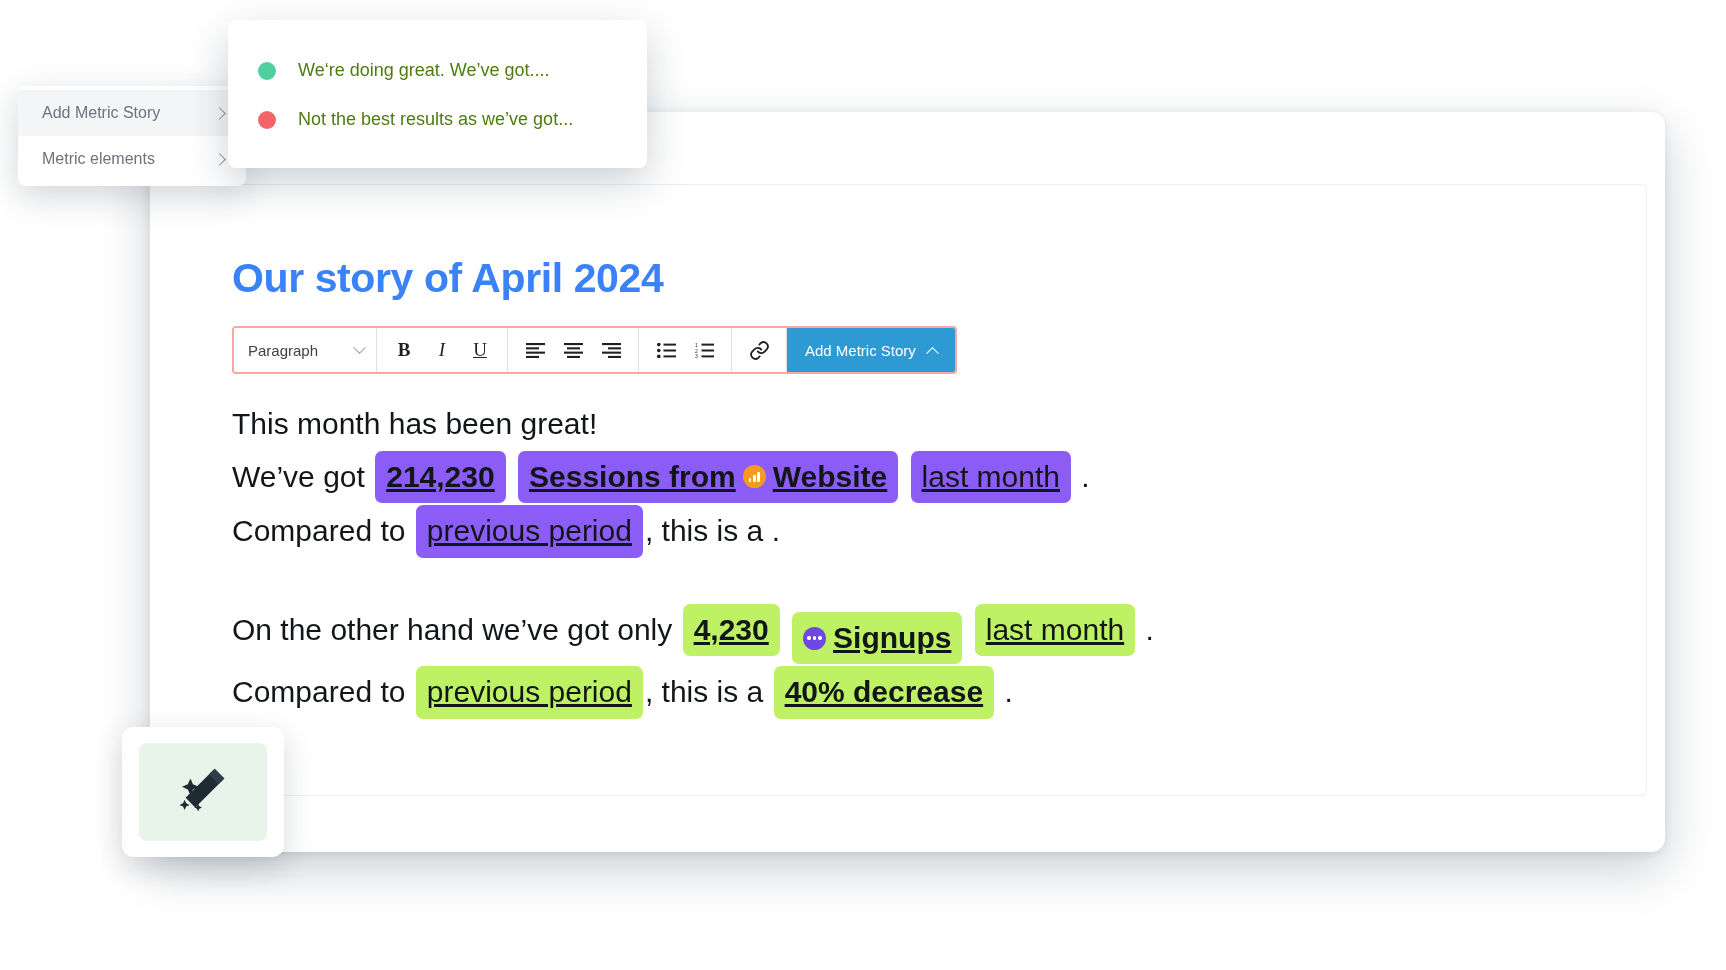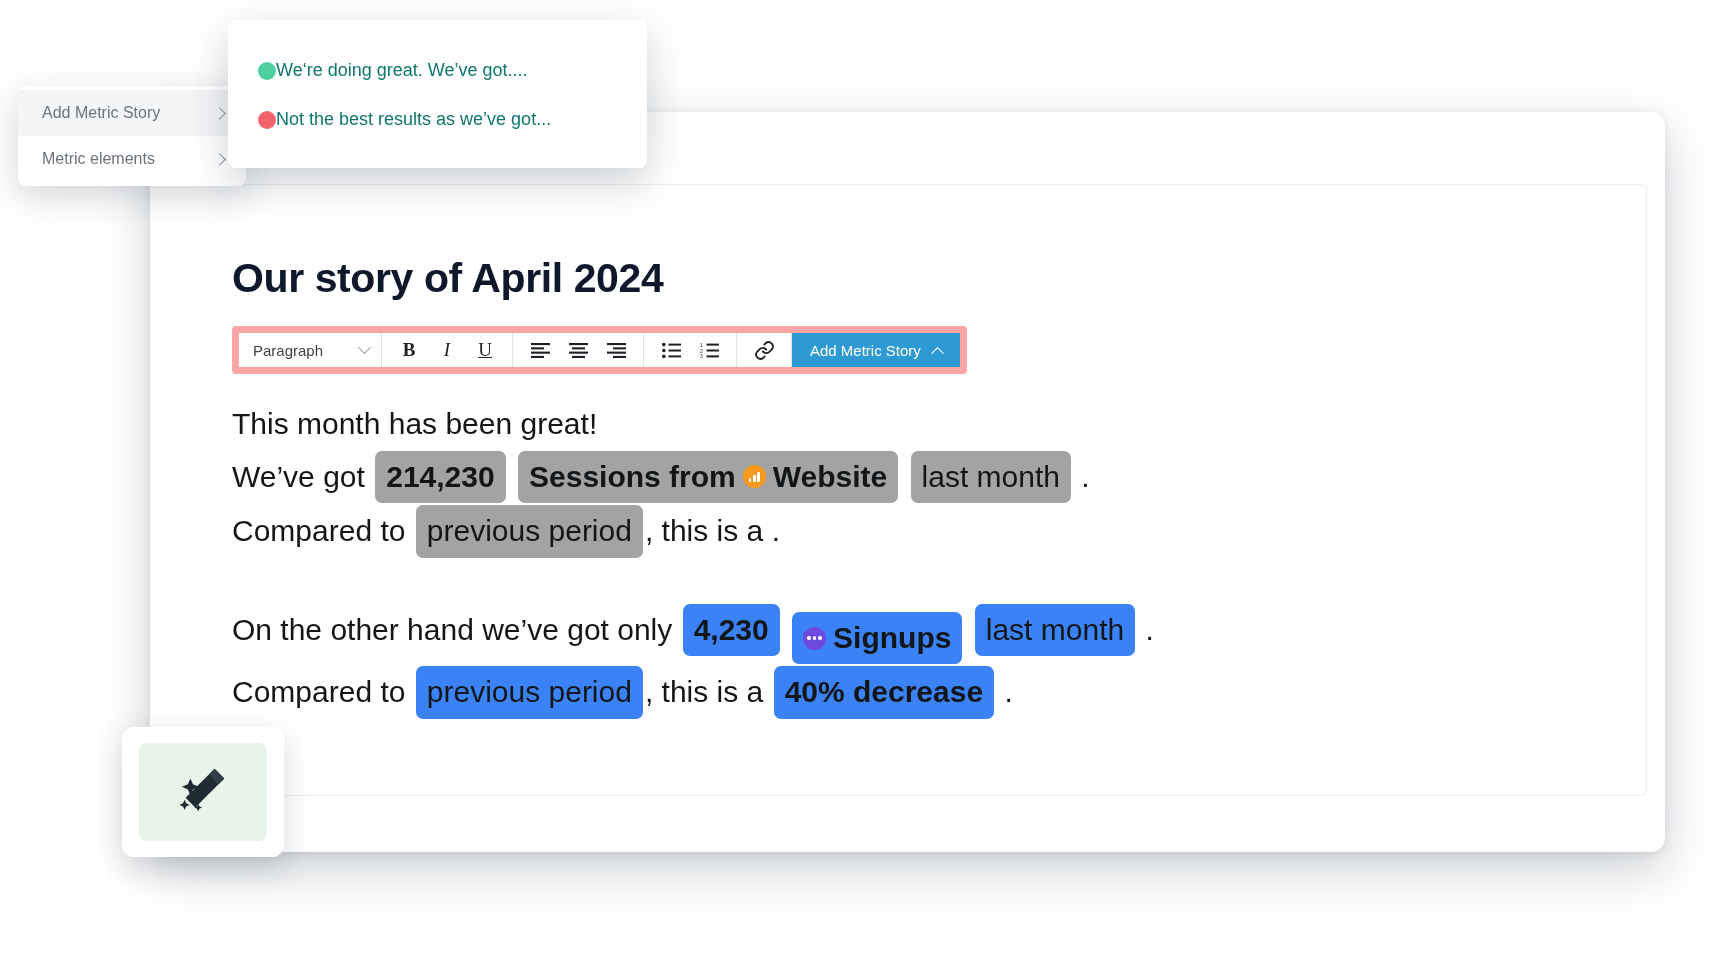--- a/index.html
+++ b/index.html
@@ -52,31 +52,31 @@
   }
 
   
   #doc-content {
     padding: 70px 40px 0 82px;
   }
 
   #doc-title {
     font-size: 41px;
     font-weight: bold;
-    color: #0f172a;
+    color: #3b82f6;
     letter-spacing: -0.4px;
     margin-bottom: 24px;
   }
 
   
   #toolbar {
     display: inline-flex;
     align-items: stretch;
     height: 48px;
-    border: 7px solid #fca5a5;
+    border: 2px solid #fca5a5;
     border-radius: 4px;
     overflow: hidden;
     background: #ffffff;
     margin-bottom: 26px;
   }
   .tb-group {
     display: flex;
     align-items: center;
     border-right: 1px solid #dfe2e5;
     padding: 0 8px;
@@ -150,22 +150,22 @@
   .spacer-line { height: 44px; }
 
   .chip {
     display: inline-flex;
     align-items: center;
     gap: 7px;
     border-radius: 7px;
     padding: 2px 11px;
     margin: 0 2px;
   }
-  .chip-blue { background: #a3a3a3; }
-  .chip-purple { background: #3b82f6; }
+  .chip-blue { background: #8b5cf6; text-decoration: underline; }
+  .chip-purple { background: #bef264; text-decoration: underline; }
   .chip b { font-weight: bold; }
 
   .src-icon {
     width: 23px; height: 23px;
     border-radius: 50%;
     display: inline-flex;
     align-items: flex-end;
     justify-content: center;
     gap: 1.5px;
     padding-bottom: 6px;
@@ -225,23 +225,24 @@
     width: 419px;
     background: #ffffff;
     border-radius: 8px;
     box-shadow: 0 14px 40px rgba(25,40,60,0.22);
     padding: 26px 0 24px 0;
     z-index: 40;
   }
   .story-item {
     display: flex;
     align-items: center;
+    gap: 22px;
     padding: 14px 30px;
     font-size: 18px;
-    color: #0f766e;
+    color: #4d7c0f;
     cursor: pointer;
     white-space: nowrap;
   }
   .story-dot {
     width: 18px; height: 18px;
     border-radius: 50%;
     flex: none;
   }
 
   

